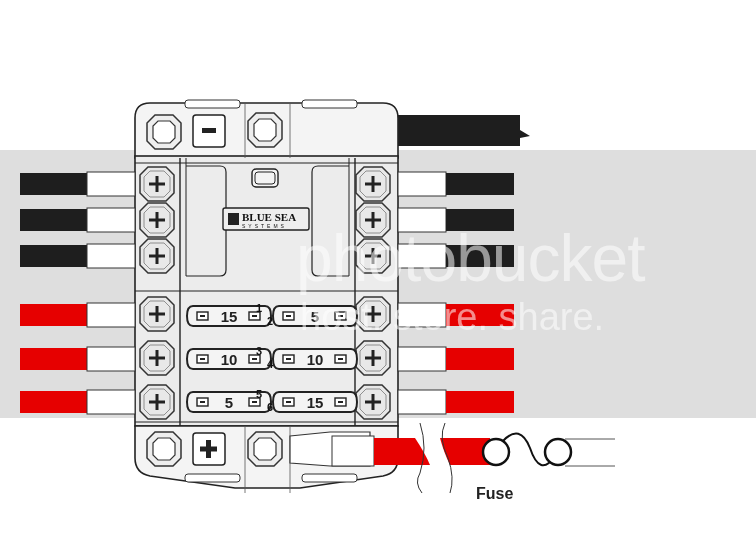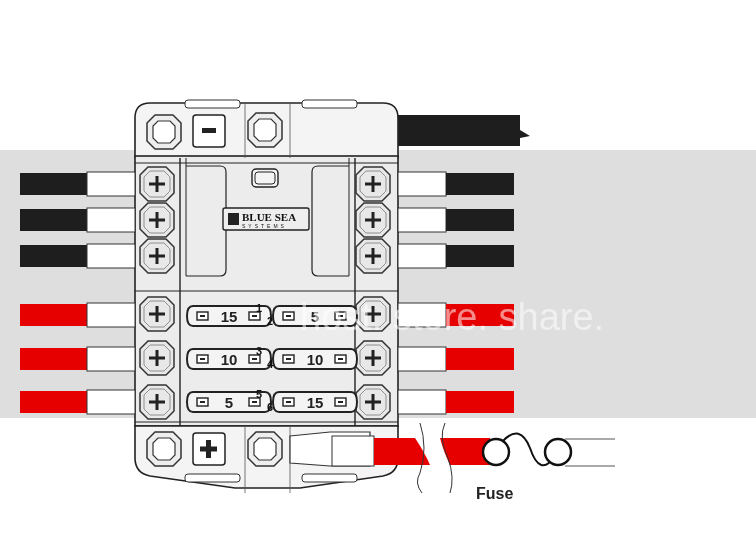--- a/index.html
+++ b/index.html
@@ -207,14 +207,15 @@
 
   <span class="fuse-num" style="left:256px;top:294px">1</span>
   <span class="fuse-num" style="left:267px;top:307px">2</span>
   <span class="fuse-num" style="left:256px;top:337px">3</span>
   <span class="fuse-num" style="left:267px;top:350px">4</span>
   <span class="fuse-num" style="left:256px;top:380px">5</span>
   <span class="fuse-num" style="left:267px;top:393px">6</span>
 
   <span class="fuse-label">Fuse</span>
 
+  <span class="watermark wm-main">photobucket</span>
   <span class="watermark wm-sub">host. store. share.</span>
 </div>
 
 </body></html>

